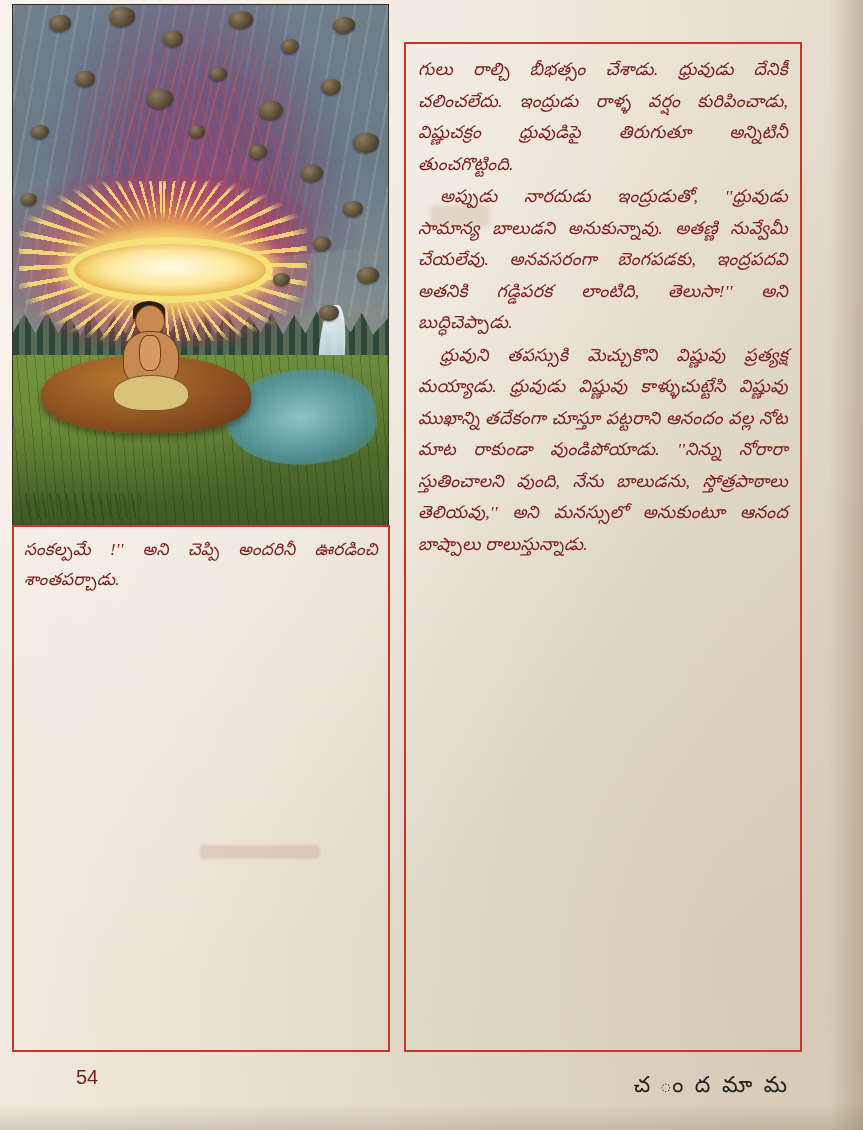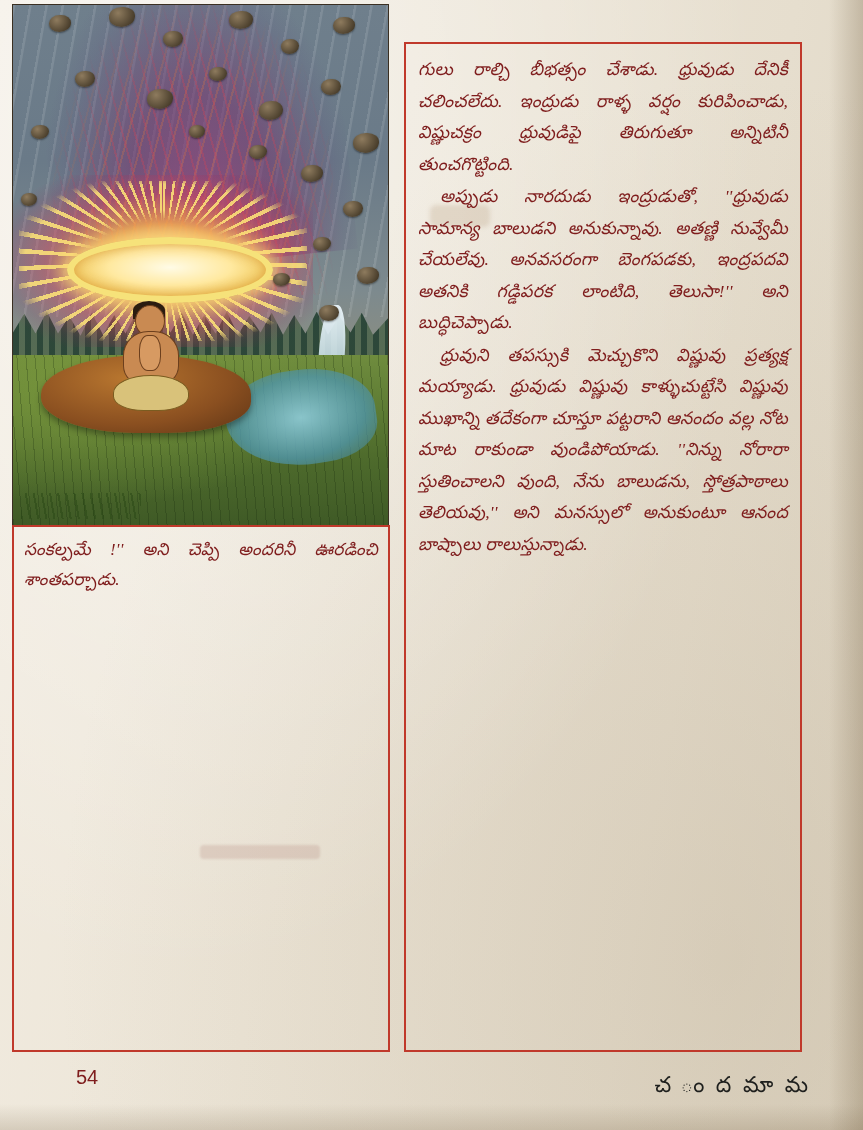--- a/index.html
+++ b/index.html
@@ -159,21 +159,21 @@
   }
   p.indent{ text-indent:22px; }
   .col-right p{ font-size:17.5px; line-height:31.5px; }
 
   
   .page-num{
     position:absolute;left:36px;top:1066px;
     font-size:20px;color:#7f1d1d;font-family:"Liberation Sans",sans-serif;margin-left:40px;
   }
   .masthead{
-    position:absolute;right:52px;top:1072px;
+    position:absolute;right:73px;top:1072px;
     font-size:22px;color:#1e1f1d;letter-spacing:3px;
   }
   .smudge1{position:absolute;left:200px;top:845px;width:120px;height:14px;
     background:rgba(170,120,110,0.22);border-radius:4px;filter:blur(1px);}
   .smudge2{position:absolute;left:430px;top:205px;width:60px;height:22px;
     background:rgba(180,150,120,0.25);border-radius:6px;filter:blur(2px);}
 </style>
 </head>
 <body>
 

